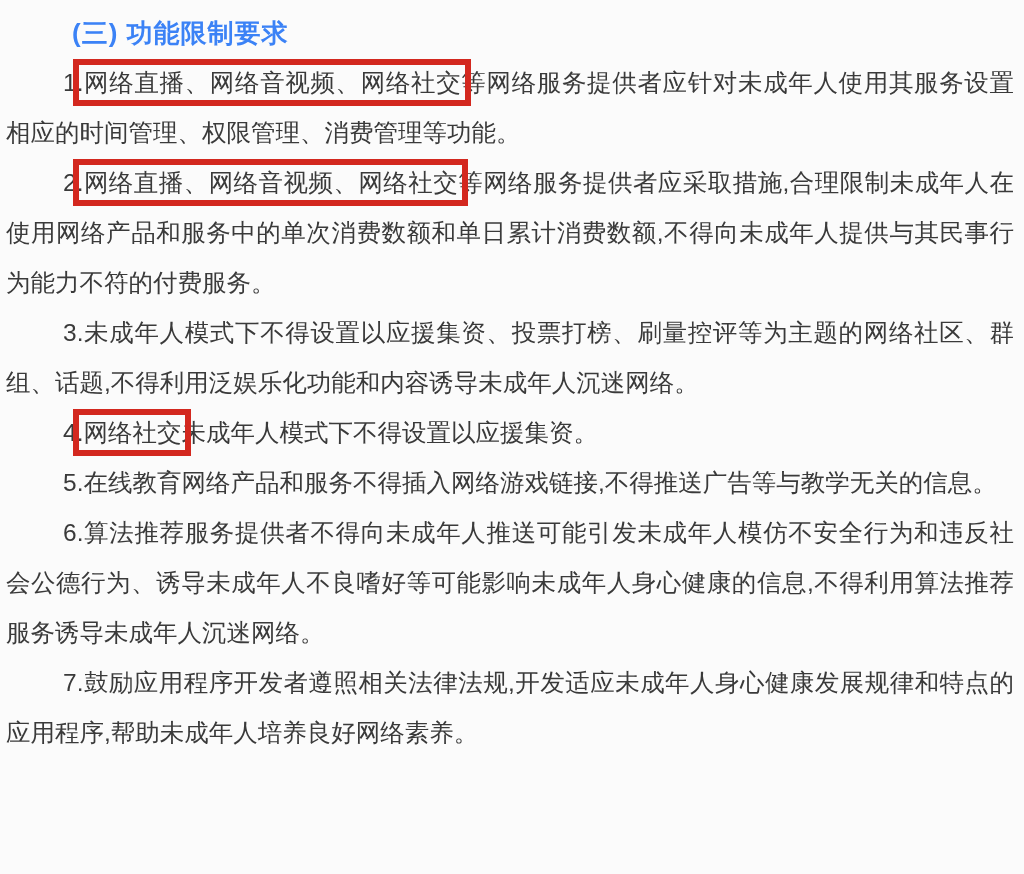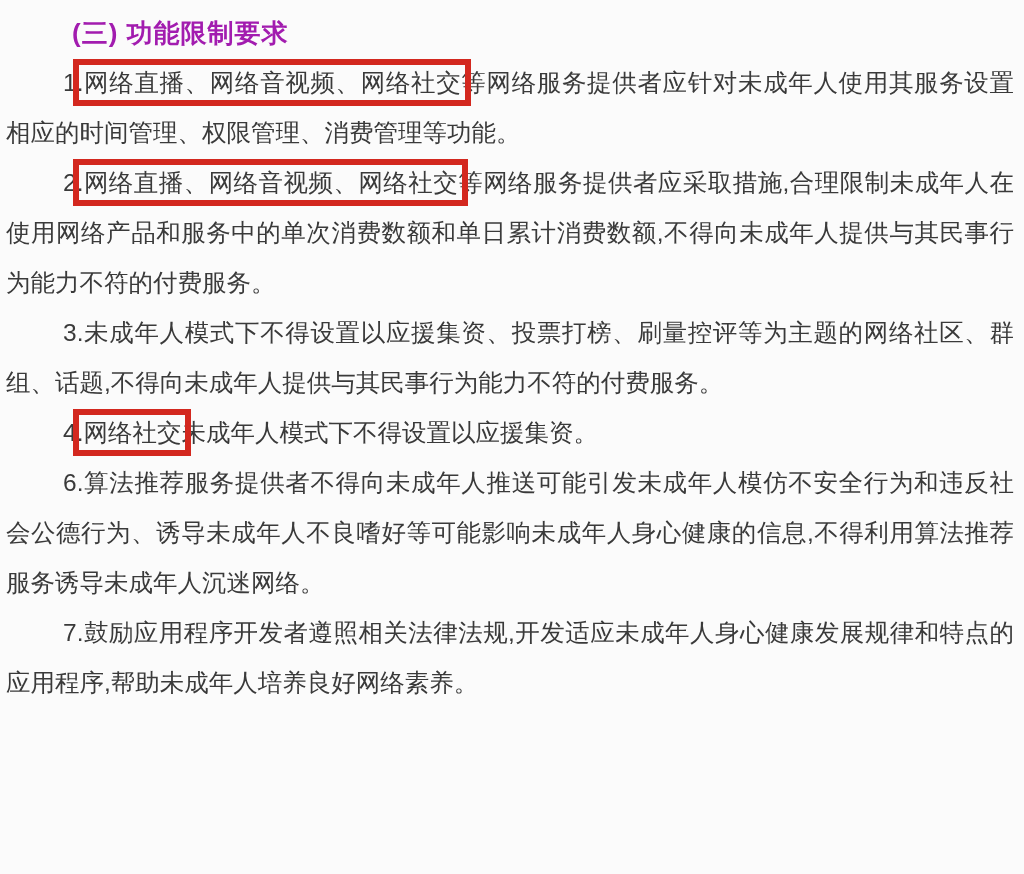--- a/index.html
+++ b/index.html
@@ -21,21 +21,21 @@
     font-size: 24.5px;
     line-height: 50px;
     text-align: justify;
     word-break: break-all;
   }
   .heading {
     margin: 0 0 0 66px;
     font-size: 26px;
     line-height: 50px;
     font-weight: bold;
-    color: #a21caf;
+    color: #3b82f6;
     letter-spacing: 1px;
     text-align: left;
   }
   p.para {
     margin: 0;
   }
   p.intro {
     text-indent: 72px;
   }
   p.item {
@@ -55,22 +55,23 @@
 
 <div class="doc">
 
   <h2 class="heading">(三) 功能限制要求</h2>
 
 
   <p class="para item"><span class="num">1.</span><span class="hl">网络直播、网络音视频、网络社交</span><span class="rest">等网络服务提供者应针对未成年人使用其服务设置相应的时间管理、权限管理、消费管理等功能。</span></p>
 
   <p class="para item"><span class="num">2.</span><span class="hl">网络直播、网络音视频、网络社交</span><span class="rest">等网络服务提供者应采取措施,合理限制未成年人在使用网络产品和服务中的单次消费数额和单日累计消费数额,不得向未成年人提供与其民事行为能力不符的付费服务。</span></p>
 
-  <p class="para item"><span class="num">3.</span><span class="rest">未成年人模式下不得设置以应援集资、投票打榜、刷量控评等为主题的网络社区、群组、话题,不得向未成年人提供与其民事行为能力不符的付费服务。</span></p>
+  <p class="para item"><span class="num">3.</span><span class="rest">未成年人模式下不得设置以应援集资、投票打榜、刷量控评等为主题的网络社区、群组、话题,不得利用泛娱乐化功能和内容诱导未成年人沉迷网络。</span></p>
 
   <p class="para item"><span class="num">4.</span><span class="hl">网络社交</span><span class="rest">未成年人模式下不得设置以应援集资。</span></p>
 
+  <p class="para item"><span class="num">5.</span><span class="rest">在线教育网络产品和服务不得插入网络游戏链接,不得推送广告等与教学无关的信息。</span></p>
 
   <p class="para item"><span class="num">6.</span><span class="rest">算法推荐服务提供者不得向未成年人推送可能引发未成年人模仿不安全行为和违反社会公德行为、诱导未成年人不良嗜好等可能影响未成年人身心健康的信息,不得利用算法推荐服务诱导未成年人沉迷网络。</span></p>
 
   <p class="para item"><span class="num">7.</span><span class="rest">鼓励应用程序开发者遵照相关法律法规,开发适应未成年人身心健康发展规律和特点的应用程序,帮助未成年人培养良好网络素养。</span></p>
 
 </div>
 
 </body></html>

